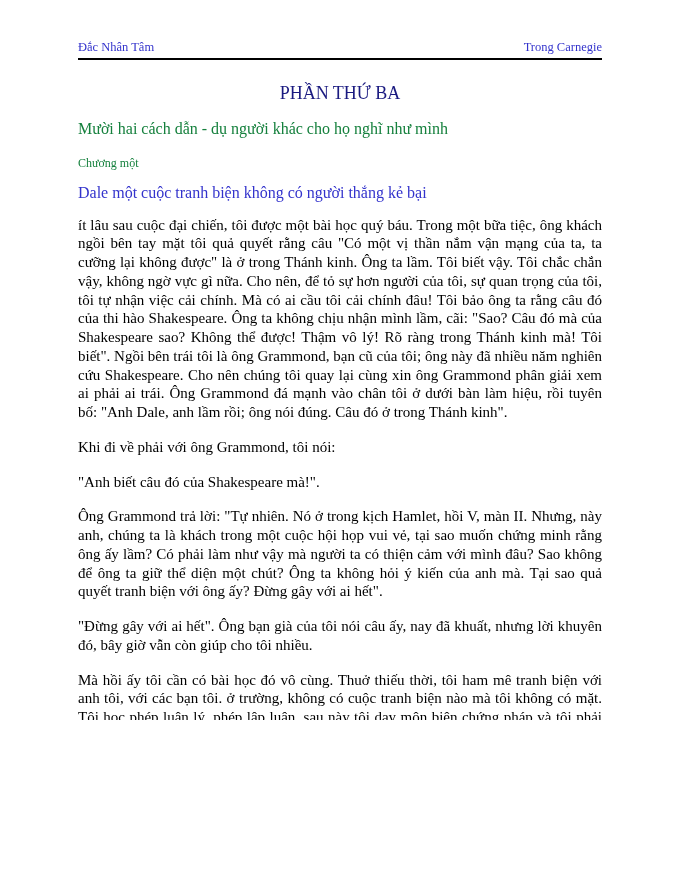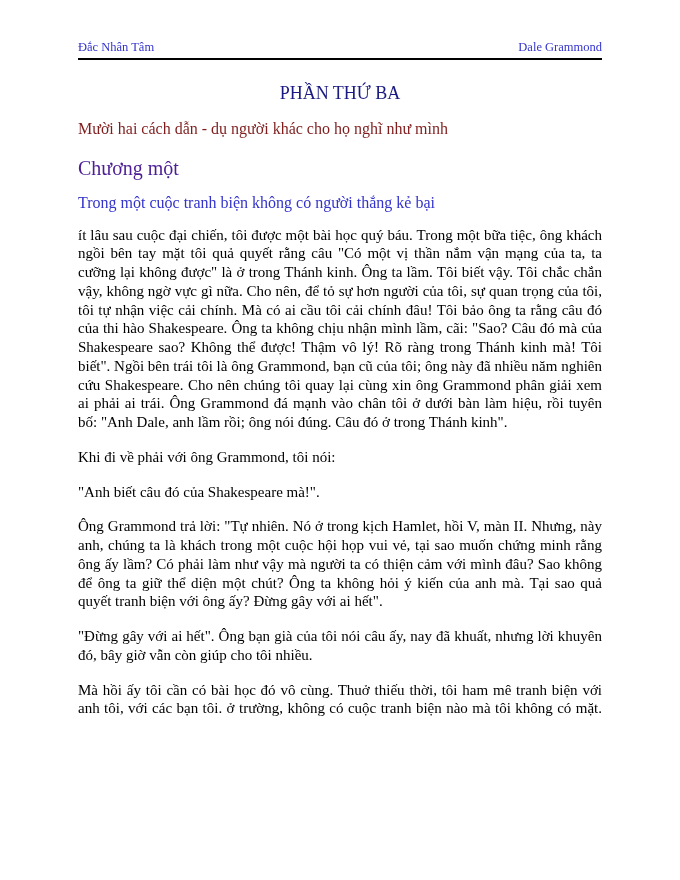--- a/index.html
+++ b/index.html
@@ -35,28 +35,28 @@
       font-size: 18px;
       font-weight: normal;
       color: #1a1a80;
       line-height: 1.2;
       text-align: center;
     }
     .section-title {
       margin: 14px 0 17px 0;
       font-size: 16px;
       font-weight: normal;
-      color: #7f1d1d;
+      color: #15803d;
       line-height: 1.25;
     }
     .chapter-label {
       margin: 14px 0 0 0;
-      font-size: 20px;
+      font-size: 12px;
       font-weight: normal;
-      color: #4c1d95;
+      color: #15803d;
       line-height: 1.25;
     }
     .chapter-title {
       margin: 12px 0 0 0;
       font-size: 16px;
       font-weight: normal;
       color: #3333cc;
       line-height: 1.25;
     }
     .body-text p {
@@ -84,30 +84,30 @@
       color: #3333cc;
     }
   </style>
 </head>
 <body>
 
 <div class="page">
 
   <div class="page-header">
     <span class="hdr-left">Đắc Nhân Tâm</span>
-    <span class="hdr-right">Dale Grammond</span>
+    <span class="hdr-right">Trong Carnegie</span>
   </div>
 
   <h1 class="part-title">PHẦN THỨ BA</h1>
 
   <div class="section-title">Mười hai cách dẫn - dụ người khác cho họ nghĩ như mình</div>
 
   <div class="chapter-label">Chương một</div>
 
-  <div class="chapter-title">Trong một cuộc tranh biện không có người thắng kẻ bại</div>
+  <div class="chapter-title">Dale một cuộc tranh biện không có người thắng kẻ bại</div>
 
   <div class="body-text">
     <p class="first">ít lâu sau cuộc đại chiến, tôi được một bài học quý báu. Trong một bữa tiệc, ông khách ngồi bên tay mặt tôi quả quyết rằng câu "Có một vị thần nắm vận mạng của ta, ta cưỡng lại không được" là ở trong Thánh kinh. Ông ta lầm. Tôi biết vậy. Tôi chắc chắn vậy, không ngờ vực gì nữa. Cho nên, để tỏ sự hơn người của tôi, sự quan trọng của tôi, tôi tự nhận việc cải chính. Mà có ai cầu tôi cải chính đâu! Tôi bảo ông ta rằng câu đó của thi hào Shakespeare. Ông ta không chịu nhận mình lầm, cãi: "Sao? Câu đó mà của Shakespeare sao? Không thể được! Thậm vô lý! Rõ ràng trong Thánh kinh mà! Tôi biết". Ngồi bên trái tôi là ông Grammond, bạn cũ của tôi; ông này đã nhiều năm nghiên cứu Shakespeare. Cho nên chúng tôi quay lại cùng xin ông Grammond phân giải xem ai phải ai trái. Ông Grammond đá mạnh vào chân tôi ở dưới bàn làm hiệu, rồi tuyên bố: "Anh Dale, anh lầm rồi; ông nói đúng. Câu đó ở trong Thánh kinh".</p>
     <p>Khi đi về phải với ông Grammond, tôi nói:</p>
     <p>"Anh biết câu đó của Shakespeare mà!".</p>
     <p>Ông Grammond trả lời: "Tự nhiên. Nó ở trong kịch Hamlet, hồi V, màn II. Nhưng, này anh, chúng ta là khách trong một cuộc hội họp vui vẻ, tại sao muốn chứng minh rằng ông ấy lầm? Có phải làm như vậy mà người ta có thiện cảm với mình đâu? Sao không để ông ta giữ thể diện một chút? Ông ta không hỏi ý kiến của anh mà. Tại sao quả quyết tranh biện với ông ấy? Đừng gây với ai hết".</p>
     <p>"Đừng gây với ai hết". Ông bạn già của tôi nói câu ấy, nay đã khuất, nhưng lời khuyên đó, bây giờ vẫn còn giúp cho tôi nhiều.</p>
     <p>Mà hồi ấy tôi cần có bài học đó vô cùng. Thuở thiếu thời, tôi ham mê tranh biện với anh tôi, với các bạn tôi. ở trường, không có cuộc tranh biện nào mà tôi không có mặt. Tôi học phép luận lý, phép lập luận, sau này tôi dạy môn biện chứng pháp và tôi phải thú nhận rằng: - Ôi! Mắc cỡ thay! - Có lần tôi tính viết một cuốn sách về môn đó nữa. Tôi đã có mặt trong hàng ngàn cuộc tranh biện, và có khi dự cuộc bàn cãi nữa. Và sau vô số kinh nghiệm, tôi nhận rằng cách hay nhất để thắng một</p>
   </div>
 

